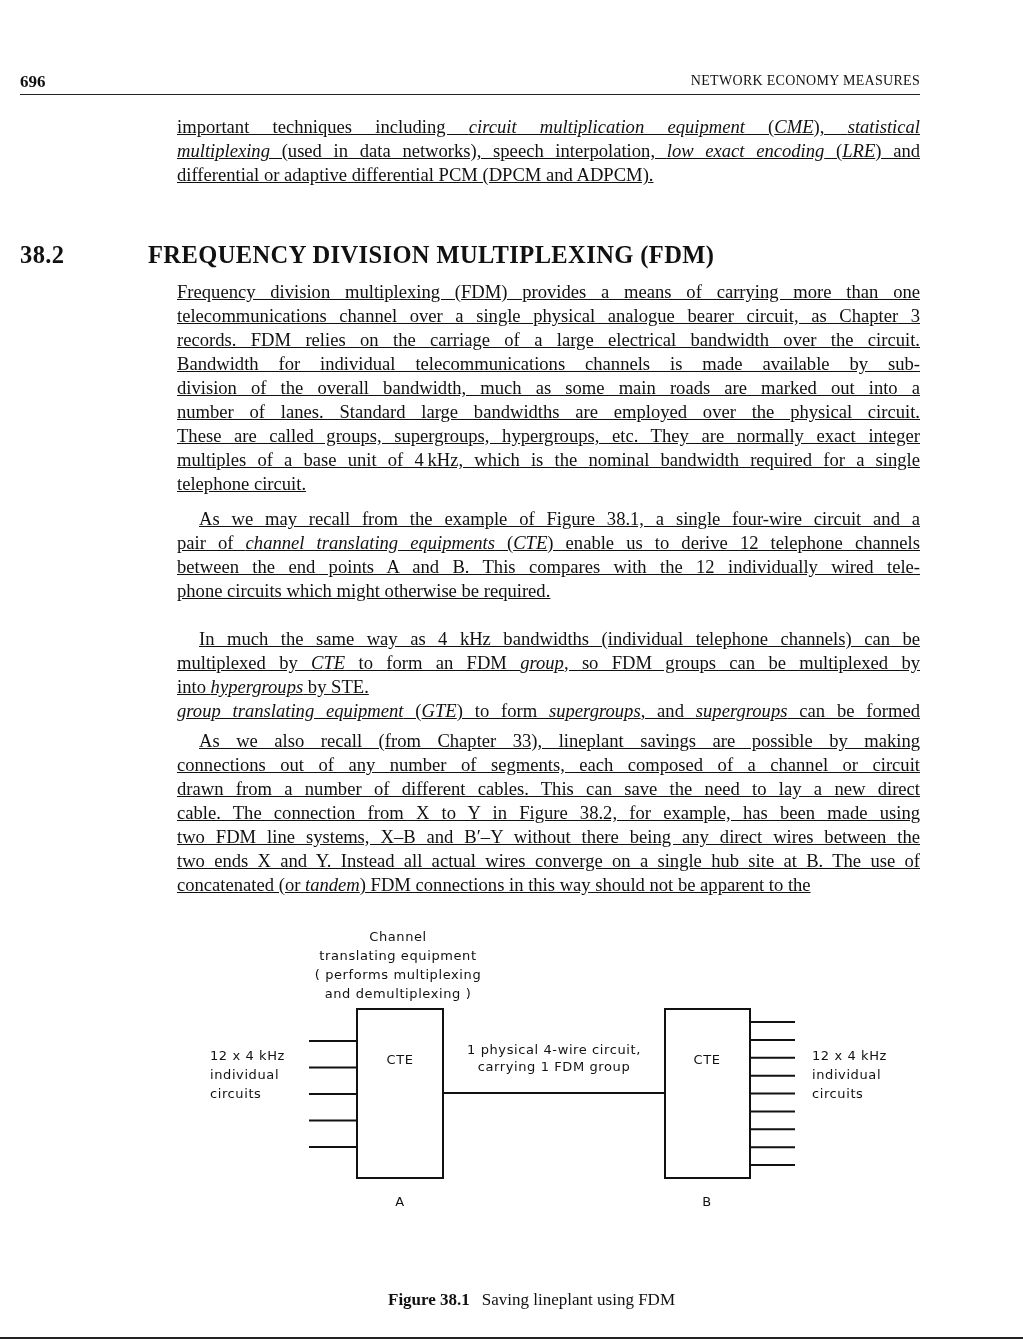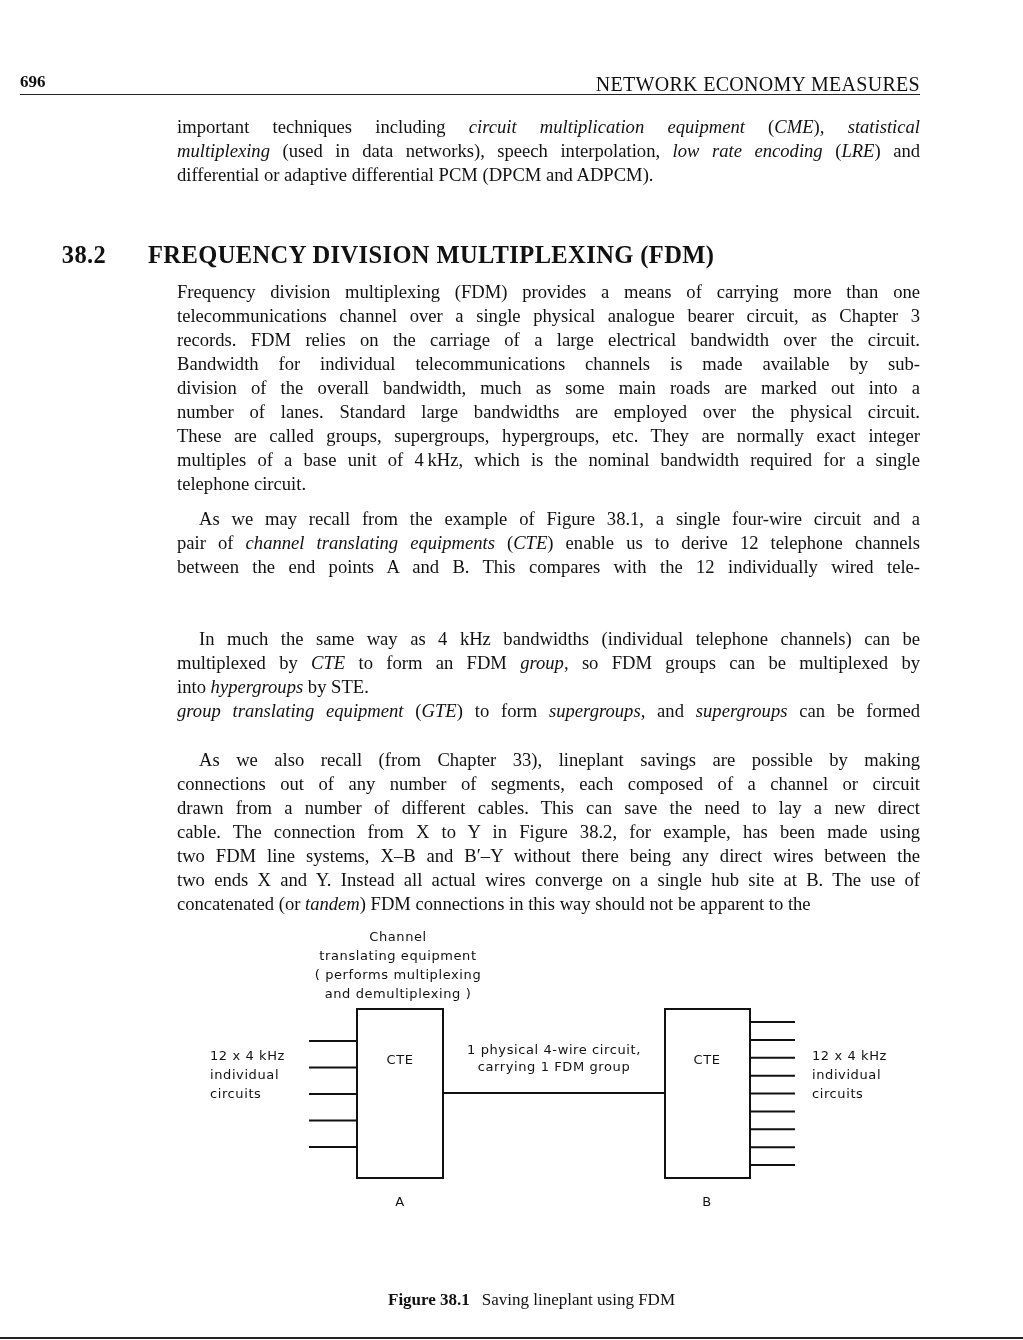--- a/index.html
+++ b/index.html
@@ -1,43 +1,43 @@
 <!DOCTYPE html>
 <html><head>
 <meta charset="utf-8">
 <style>
   html, body { margin: 0; padding: 0; background: #ffffff; }
   body { width: 1023px; height: 1340px; position: relative; overflow: hidden; color: #111; font-family: "Liberation Serif", "DejaVu Serif", serif; }
   .running-head { position: absolute; left: 20px; top: 72px; width: 900px; height: 22px; border-bottom: 1.5px solid #222; }
   .page-number { position: absolute; left: 0; top: 0; font-size: 17px; font-weight: bold; }
-  .running-title { position: absolute; right: 0; top: 1px; font-size: 20px; letter-spacing: 0.3px; margin-left: 26px; }
-  .para { position: absolute; left: 177px; width: 743px; font-size: 18.6px; line-height: 24px; text-align: justify; text-align-last: left; }
+  .running-title { position: absolute; right: 0; top: 1px; font-size: 14px; letter-spacing: 0.3px; margin-left: 26px; }
+  .para { position: absolute; left: 177px; width: 743px; font-size: 18.6px; line-height: 24px; text-align: justify; text-align-last: left; text-decoration: underline; }
   .para .line { display: block; white-space: nowrap; text-align: justify; text-align-last: justify; }
   .para .line.last { text-align-last: left; }
   .para .indent { padding-left: 22px; }
   i { font-style: italic; }
   .section-heading { position: absolute; left: 20px; top: 241px; font-size: 24.5px; font-weight: bold; letter-spacing: 0.4px; }
-  .section-heading .num { display: inline-block; width: 128px; text-align: center; }
+  .section-heading .num { display: inline-block; width: 128px; }
   svg.figure { position: absolute; left: 0; top: 900px; }
   .fig-text { font-family: "DejaVu Sans", sans-serif; font-size: 13px; fill: #111; letter-spacing: 0.6px; }
   .caption { position: absolute; left: 388px; top: 1290px; font-size: 17px; }
   .caption .label { font-weight: bold; margin-right: 12px; }
   .bottom-rule { position: absolute; left: 0; top: 1337px; width: 1023px; height: 2px; background: #222; }
 </style>
 </head>
 <body>
 
 <div class="running-head">
   <span class="page-number">696</span>
   <span class="running-title">NETWORK ECONOMY MEASURES</span>
 </div>
 
 <div class="para" id="intro" style="top:115px;">
     <span class="line">important techniques including <i>circuit multiplication equipment</i> (<i>CME</i>), <i>statistical</i></span>
-    <span class="line"><i>multiplexing</i> (used in data networks), speech interpolation, <i>low rate encoding</i> (<i>LRE</i>) and</span>
+    <span class="line"><i>multiplexing</i> (used in data networks), speech interpolation, <i>low exact encoding</i> (<i>LRE</i>) and</span>
     <span class="line last">differential or adaptive differential PCM (DPCM and ADPCM).</span>
   </div>
 
 <div class="section-heading">
   <span class="num">38.2</span><span>FREQUENCY DIVISION MULTIPLEXING (FDM)</span>
 </div>
 
 <div id="body-paras">
     <div class="para" style="top: 280px;">
       <span class="line">Frequency division multiplexing (FDM) provides a means of carrying more than one</span>
@@ -47,28 +47,29 @@
       <span class="line">division of the overall bandwidth, much as some main roads are marked out into a</span>
       <span class="line">number of lanes. Standard large bandwidths are employed over the physical circuit.</span>
       <span class="line">These are called groups, supergroups, hypergroups, etc. They are normally exact integer</span>
       <span class="line">multiples of a base unit of 4 kHz, which is the nominal bandwidth required for a single</span>
       <span class="line last">telephone circuit.</span>
     </div>
     <div class="para" style="top: 507px;">
       <span class="line indent">As we may recall from the example of Figure 38.1, a single four-wire circuit and a</span>
       <span class="line">pair of <i>channel translating equipments</i> (<i>CTE</i>) enable us to derive 12 telephone channels</span>
       <span class="line">between the end points A and B. This compares with the 12 individually wired tele-</span>
+      <span class="line last">phone circuits which might otherwise be required.</span>
     </div>
     <div class="para" style="top: 627px;">
       <span class="line indent">In much the same way as 4 kHz bandwidths (individual telephone channels) can be</span>
       <span class="line">multiplexed by <i>CTE</i> to form an FDM <i>group</i>, so FDM groups can be multiplexed by</span>
       <span class="line last">into <i>hypergroups</i> by STE.</span>
       <span class="line"><i>group translating equipment</i> (<i>GTE</i>) to form <i>supergroups</i>, and <i>supergroups</i> can be formed</span>
     </div>
-    <div class="para" style="top: 748px;">
+    <div class="para" style="top: 729px;">
       <span class="line indent">As we also recall (from Chapter 33), lineplant savings are possible by making</span>
       <span class="line">connections out of any number of segments, each composed of a channel or circuit</span>
       <span class="line">drawn from a number of different cables. This can save the need to lay a new direct</span>
       <span class="line">cable. The connection from X to Y in Figure 38.2, for example, has been made using</span>
       <span class="line">two FDM line systems, X–B and B′–Y without there being any direct wires between the</span>
       <span class="line">two ends X and Y. Instead all actual wires converge on a single hub site at B. The use of</span>
       <span class="line last">concatenated (or <i>tandem</i>) FDM connections in this way should not be apparent to the</span>
     </div>
   </div>
 

